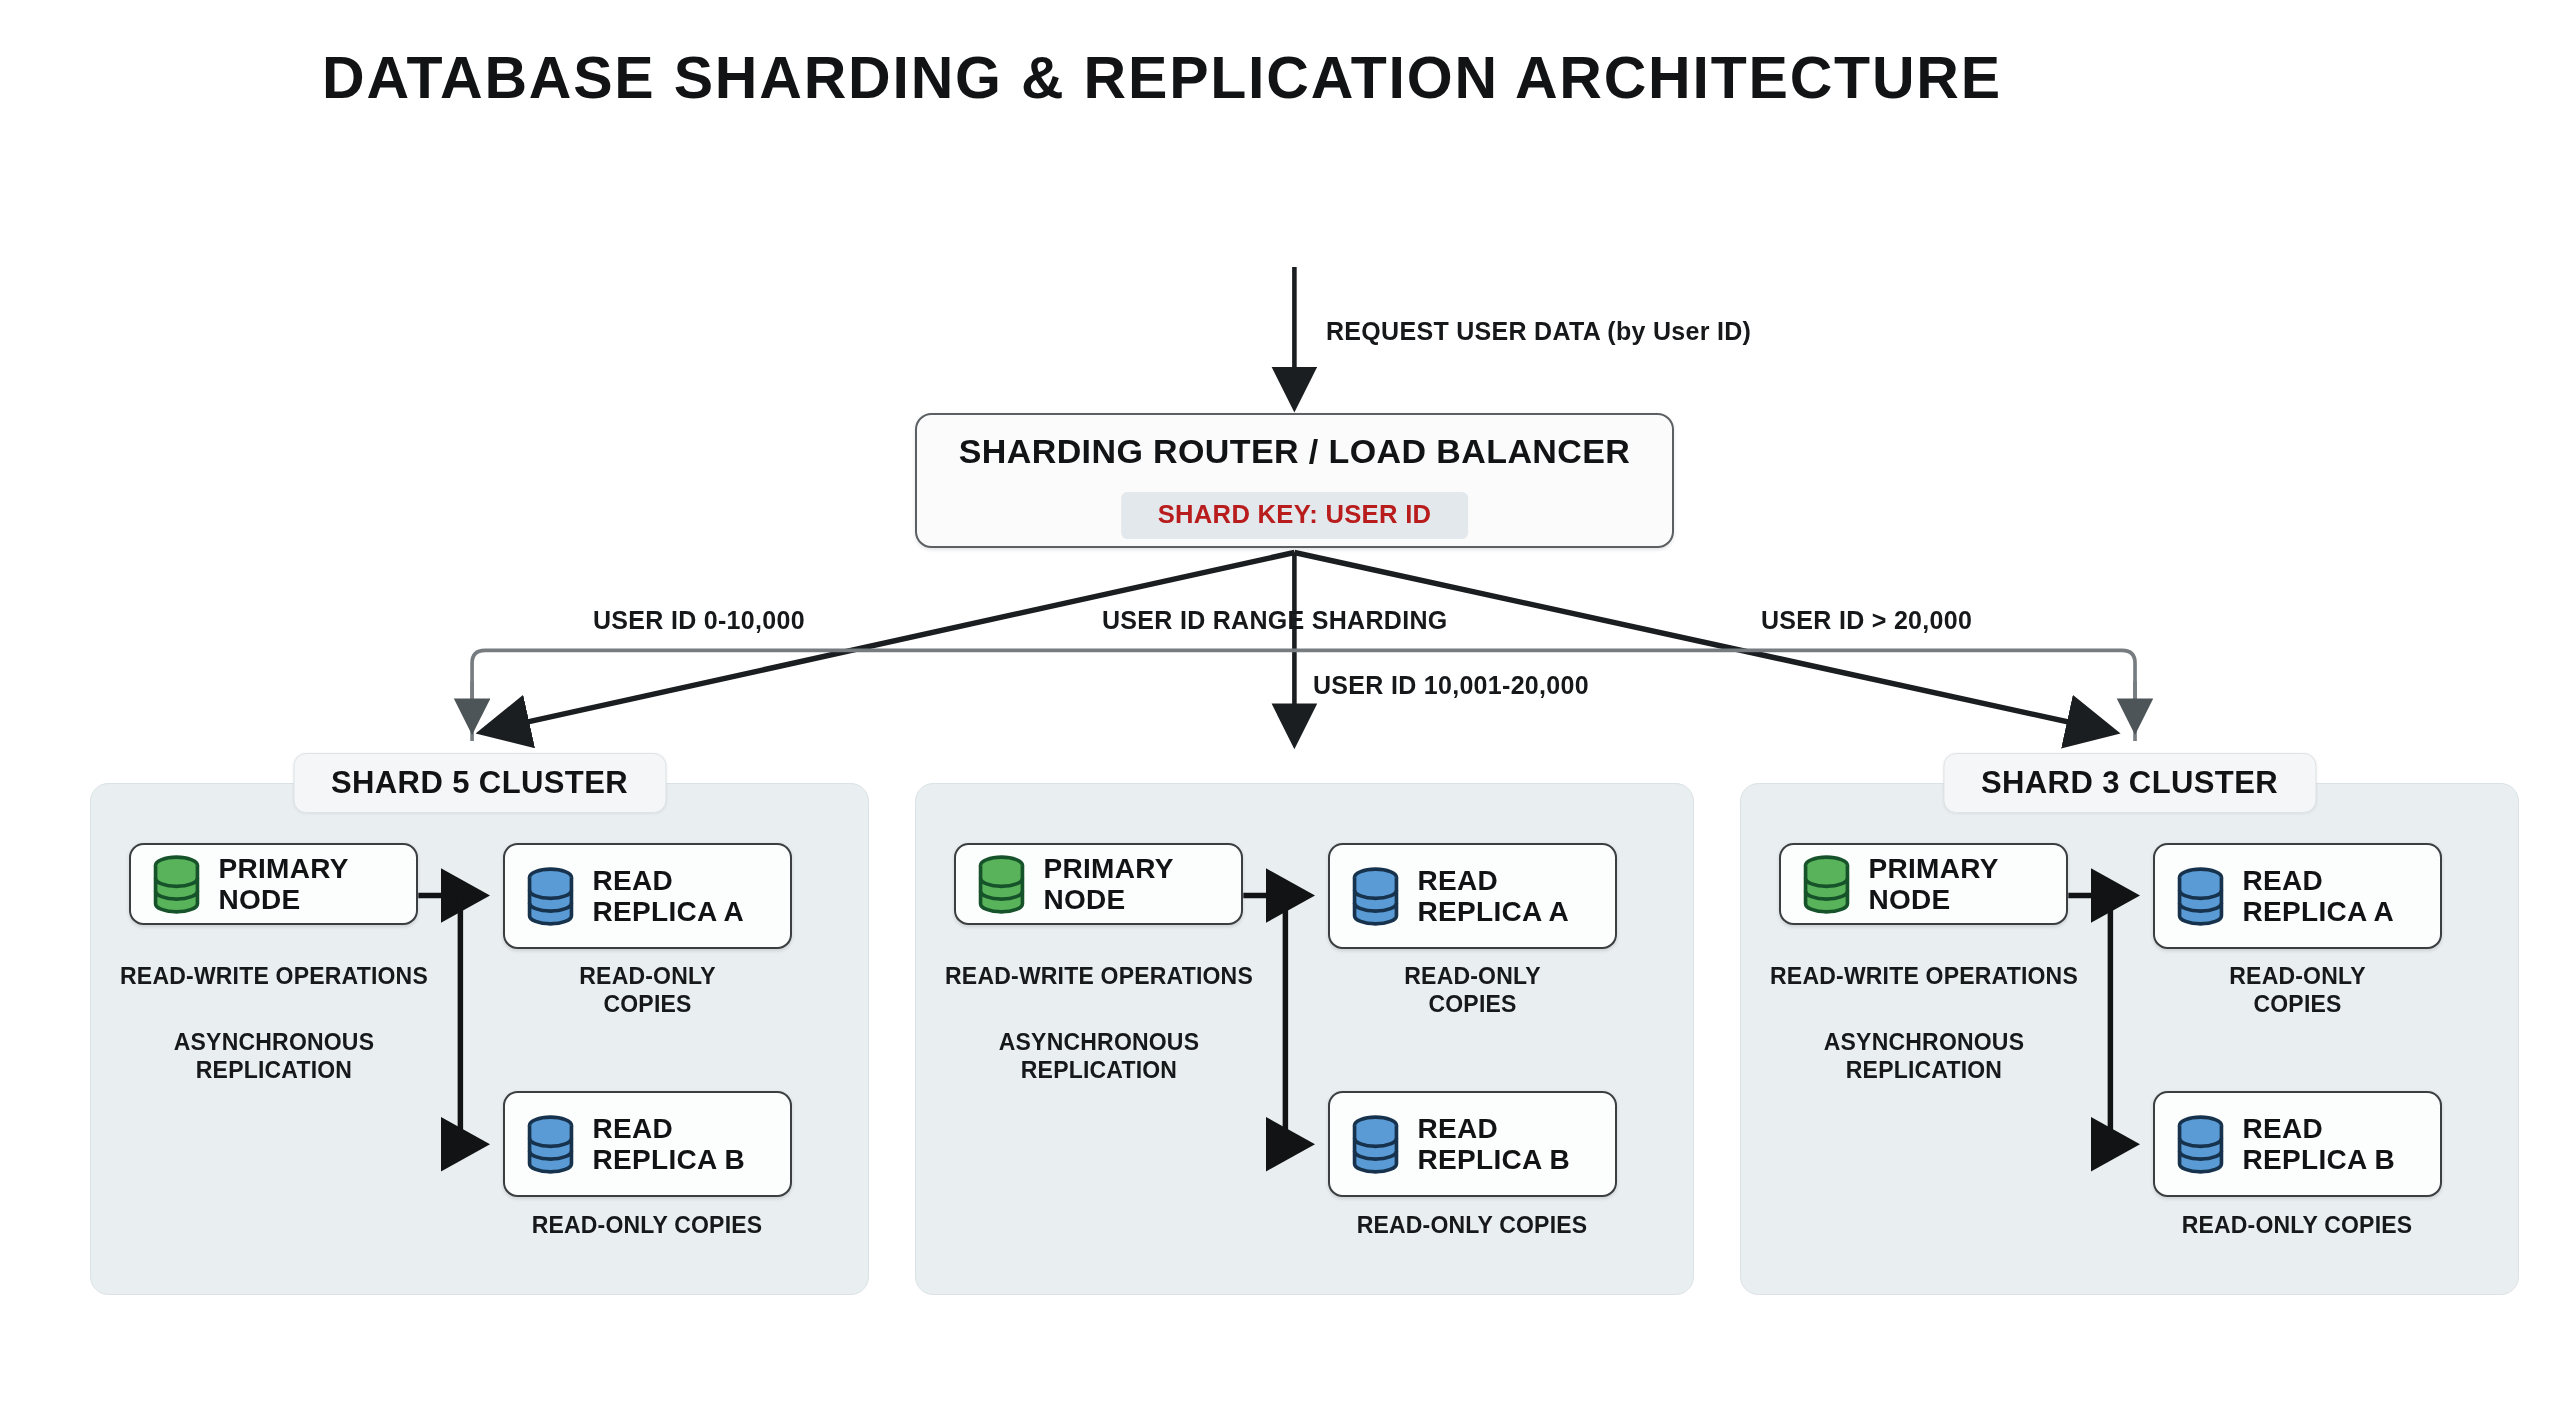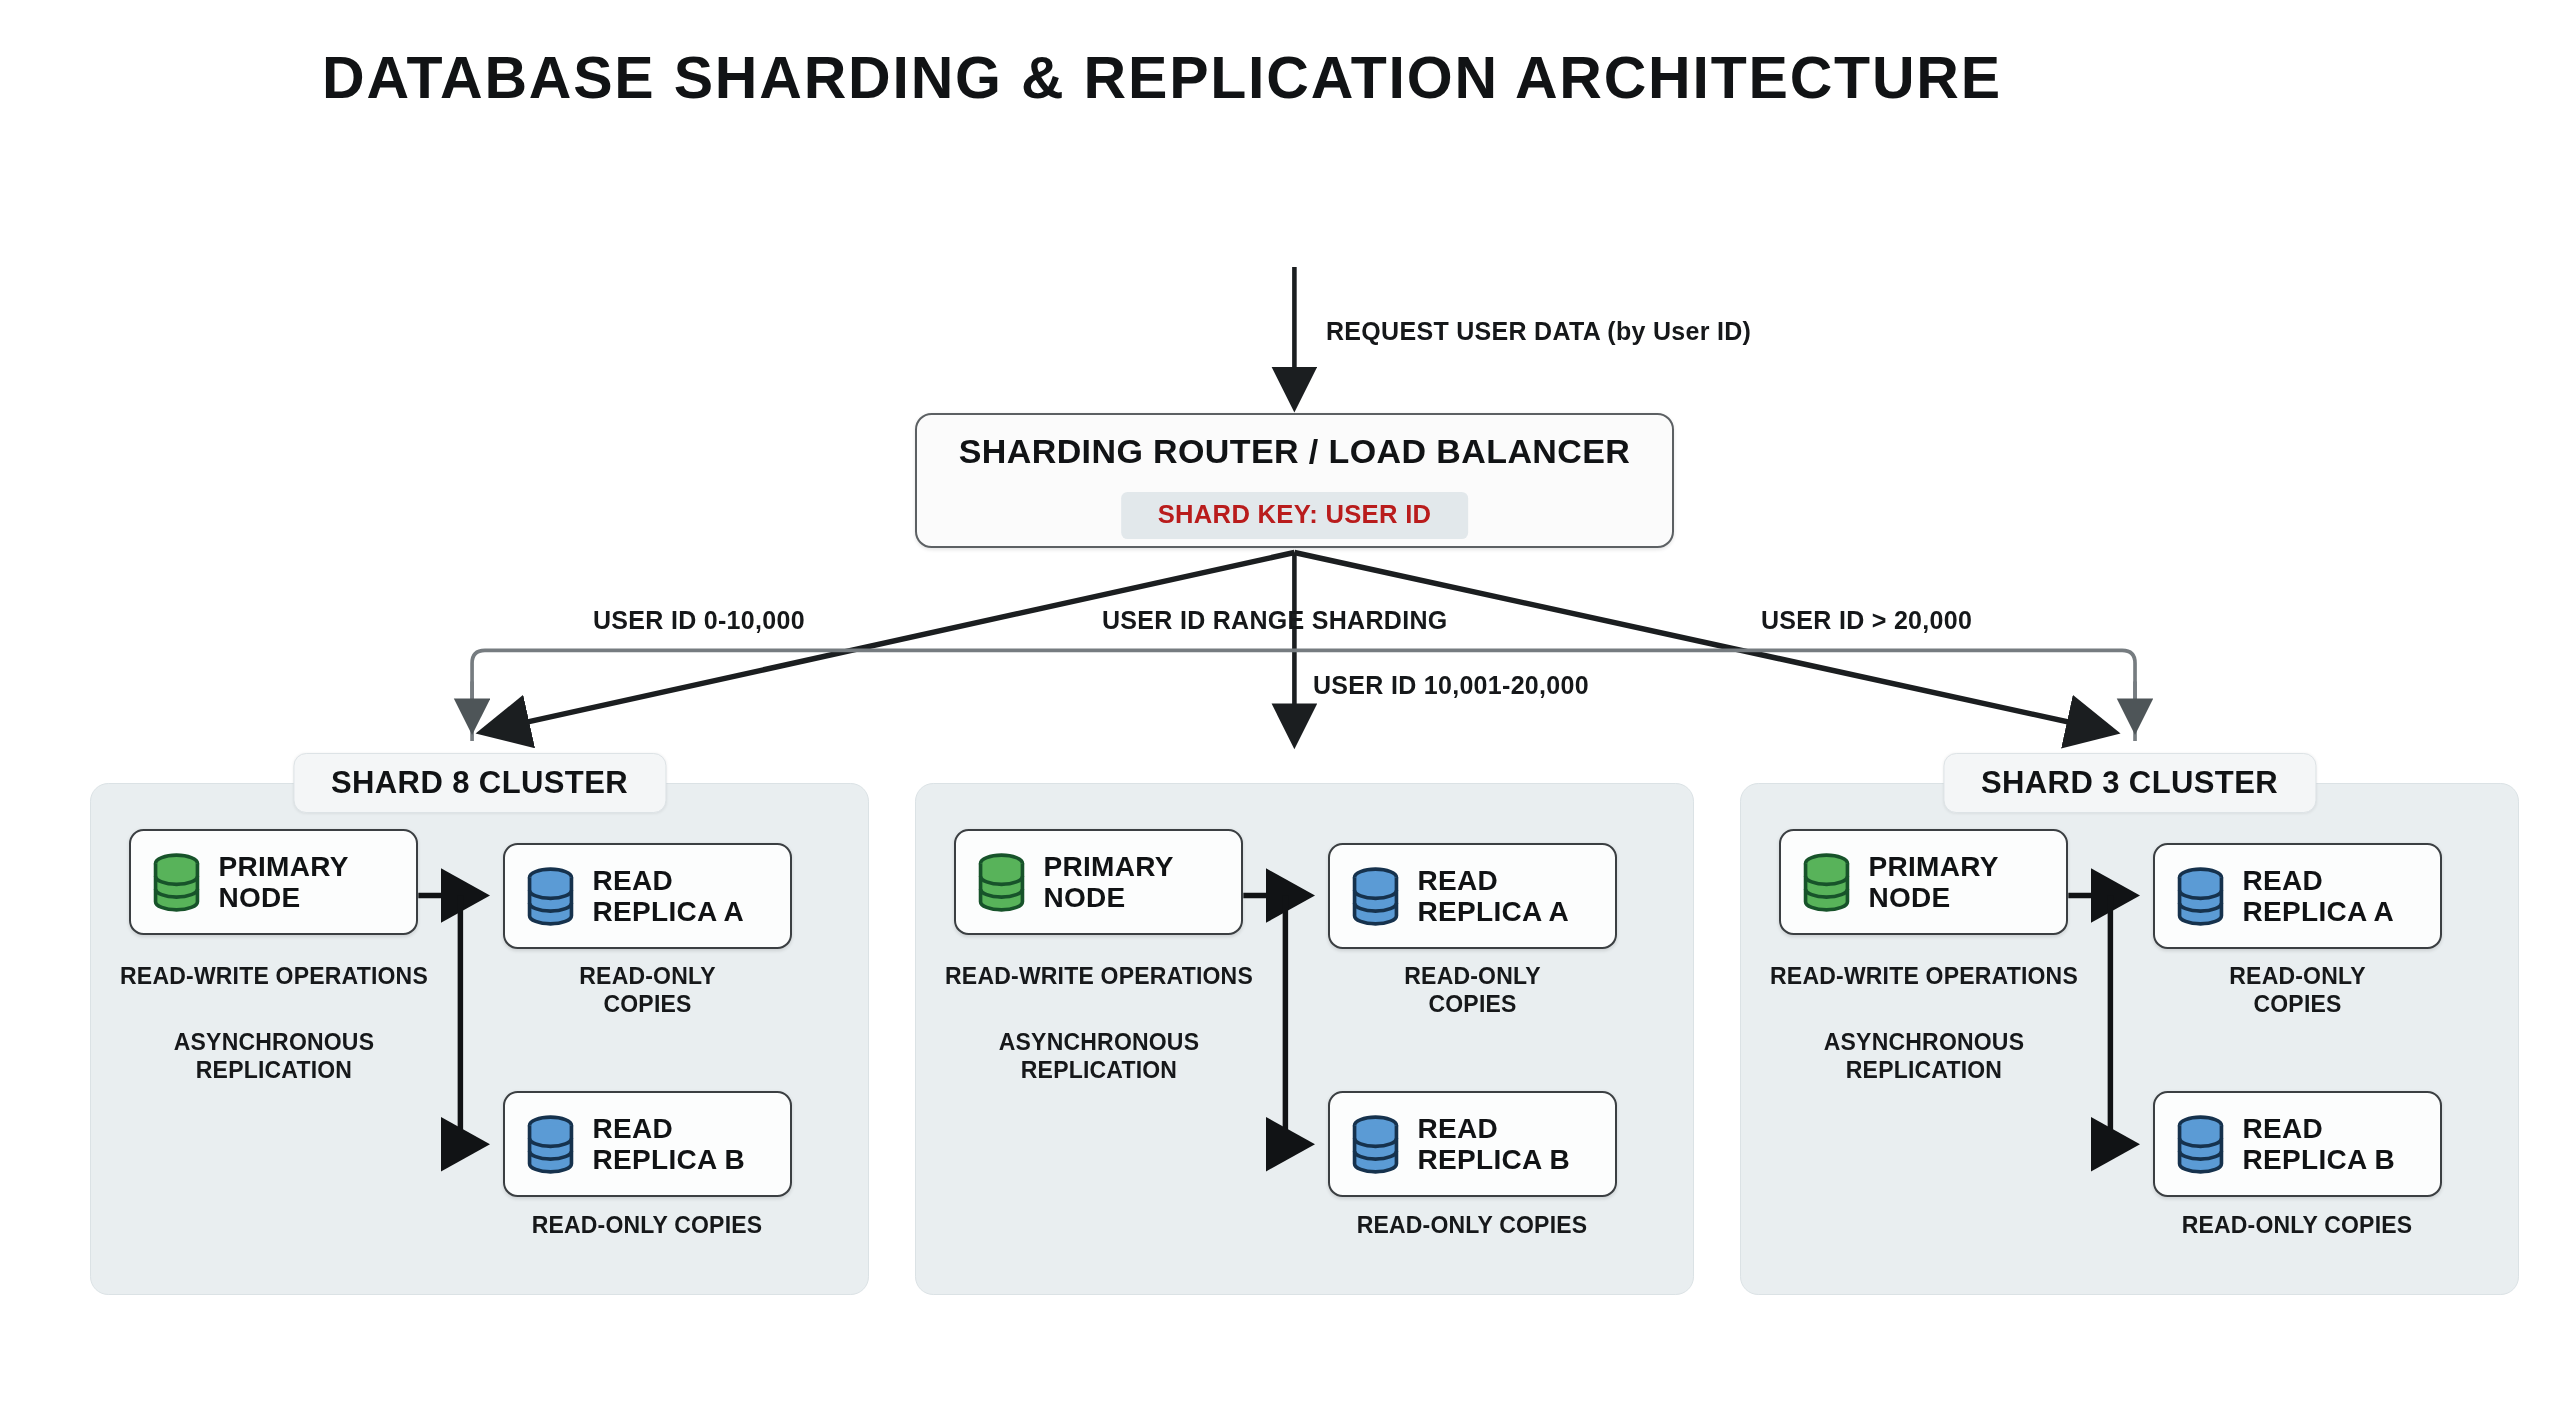--- a/index.html
+++ b/index.html
@@ -108,21 +108,21 @@
     box-sizing:border-box;
     display:flex;align-items:center;
     padding-left:20px;
     gap:16.5px;
     box-shadow:0 1.8px 3.7px rgba(0,0,0,.12);
   }
   .dbcard .dblabel{
     font-size:28px;font-weight:700;line-height:1.12;
     letter-spacing:0.3px;color:#111315;
   }
-  .card-primary {left:38px; top:45px; width:289px;height:106px;}
+  .card-primary {left:38px; top:59px; width:289px;height:82px;}
   .card-rep-a   {left:412px;top:59px; width:289px;height:106px;}
   .card-rep-b   {left:412px;top:307px;width:289px;height:106px;}
 
   
   .cyl{flex:0 0 auto;width:51px;height:59px;}
 
   
   .cap{
     position:absolute;
     font-size:23px;font-weight:700;letter-spacing:0.2px;
@@ -171,21 +171,21 @@
     <div id="router-title">SHARDING ROUTER / LOAD BALANCER</div>
     <div id="shardkey-badge">SHARD KEY: USER ID</div>
   </div>
 
   <div class="edge-label" id="lbl-left">USER ID 0-10,000</div>
   <div class="edge-label" id="lbl-mid">USER ID RANGE SHARDING</div>
   <div class="edge-label" id="lbl-right">USER ID &gt; 20,000</div>
   <div class="edge-label" id="lbl-mid2">USER ID 10,001-20,000</div>
 
   <div class="cluster" id="cluster-1">
-    <div class="cluster-header">SHARD 8 CLUSTER</div>
+    <div class="cluster-header">SHARD 5 CLUSTER</div>
 
     <svg class="layer" style="width:779px;height:512px;" viewBox="0 0 852 560">
       <defs>
         <marker id="arrA1" markerWidth="10" markerHeight="10" refX="7.6" refY="5" orient="auto">
           <path d="M0,0 L9,5 L0,10 z" fill="#111315"></path>
         </marker>
       </defs>
       <path d="M 358,122 L 404,122" fill="none" stroke="#111315" stroke-width="6"></path>
       <path d="M 404,122 L 428,122" fill="none" stroke="#111315" stroke-width="6" marker-end="url(#arrA1)"></path>
       <path d="M 404,122 L 404,382 Q 404,394 416,394 L 428,394" fill="none" stroke="#111315" stroke-width="6" marker-end="url(#arrA1)"></path>

